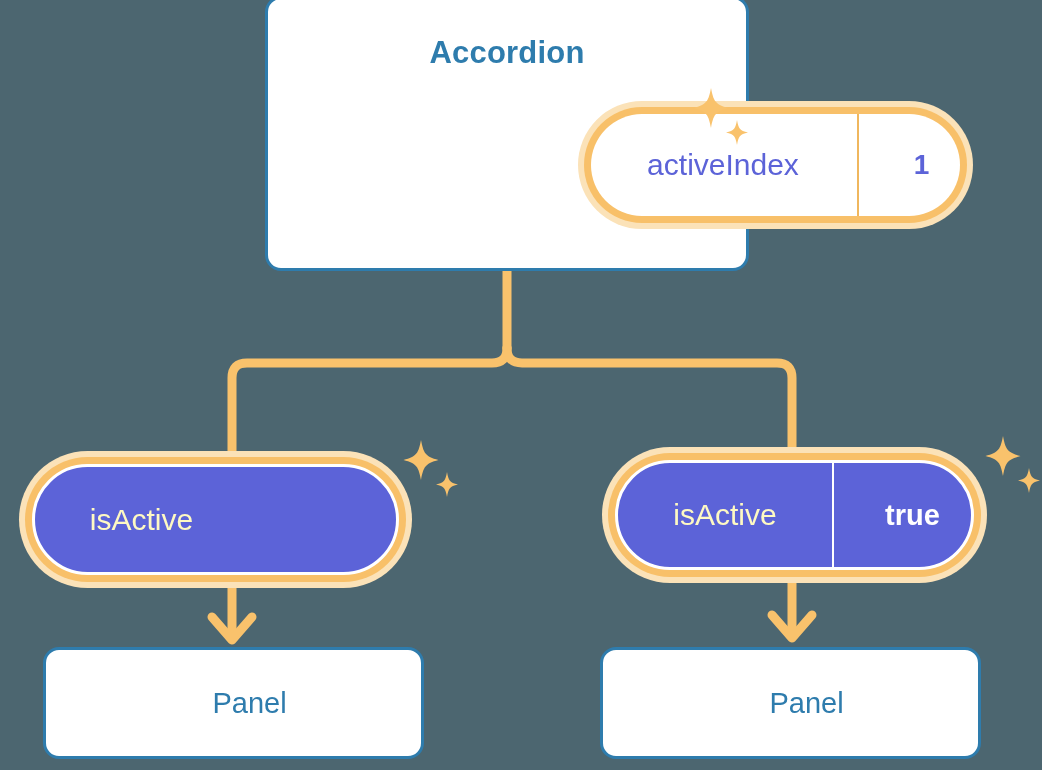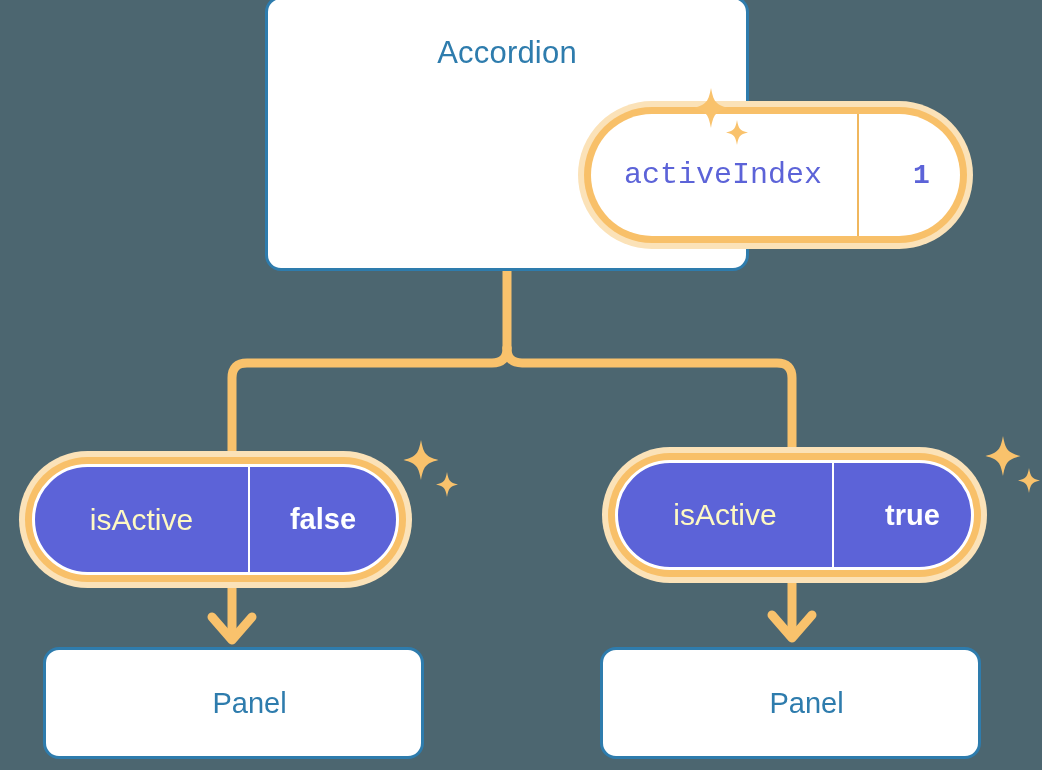--- a/index.html
+++ b/index.html
@@ -38,21 +38,21 @@
     top: -4px;
     width: 484px;
     height: 275px;
   }
   .card-title {
     position: absolute;
     left: 0; right: 0;
     text-align: center;
     color: #2e7cad;
     font-size: 31px;
-    font-weight: 400;
+    font-weight: 700;
     letter-spacing: 0.2px;
   }
   #accordion-card .card-title { top: 36px; }
 
   
   .pill {
     position: absolute;
     box-sizing: border-box;
     display: flex;
     align-items: stretch;
@@ -99,22 +99,21 @@
     color: #5c63d8;
     font-size: 28px;
     font-weight: 700;
     border-left: 2px solid #f0b75e;
   }
 
   #pill-activeindex {
     left: 310px;
     top: 102px;
     width: 395px;
-    height: 148px;
-    font-family: Liberation Mono, monospace;
+    height: 128px;
   }
   #pill-activeindex .pill-key { width: 266px; padding-right: 2px; }
   #pill-activeindex .pill-val { width: 127px; }
 
   
   .pill.solid .pill-body {
     background: #5c63d8;
     border: 3px solid #ffffff;
   }
   .pill.solid .pill-key {
@@ -220,21 +219,20 @@
   <svg id="sparkles-top" class="sparkle" width="74" height="74" viewBox="0 0 74 74">
     <path fill="#f9c26c" d="M27 2 C29.5 15 31 18.5 44.5 22 C31 25.5 29.5 29 27 42 C24.5 29 23 25.5 9.5 22 C23 18.5 24.5 15 27 2 Z"></path>
     <path fill="#f9c26c" d="M53 34 C54.6 42.5 55.6 44.8 64 46.5 C55.6 48.2 54.6 50.5 53 59 C51.4 50.5 50.4 48.2 42 46.5 C50.4 44.8 51.4 42.5 53 34 Z"></path>
   </svg>
 
   <div id="pill-isactive-false" class="pill solid">
     <div class="pill-ring-outer"></div>
     <div class="pill-ring-inner"></div>
     <div class="pill-body">
       <div class="pill-key">isActive</div>
-      <div class="pill-val">false</div>
     </div>
   </div>
 
   <svg id="sparkles-left-pill" class="sparkle" width="74" height="74" viewBox="0 0 74 74">
     <path fill="#f9c26c" d="M27 2 C29.5 15 31 18.5 44.5 22 C31 25.5 29.5 29 27 42 C24.5 29 23 25.5 9.5 22 C23 18.5 24.5 15 27 2 Z"></path>
     <path fill="#f9c26c" d="M53 34 C54.6 42.5 55.6 44.8 64 46.5 C55.6 48.2 54.6 50.5 53 59 C51.4 50.5 50.4 48.2 42 46.5 C50.4 44.8 51.4 42.5 53 34 Z"></path>
   </svg>
 
   <div id="panel-left" class="card">
     <div class="panel-label">Panel</div>

